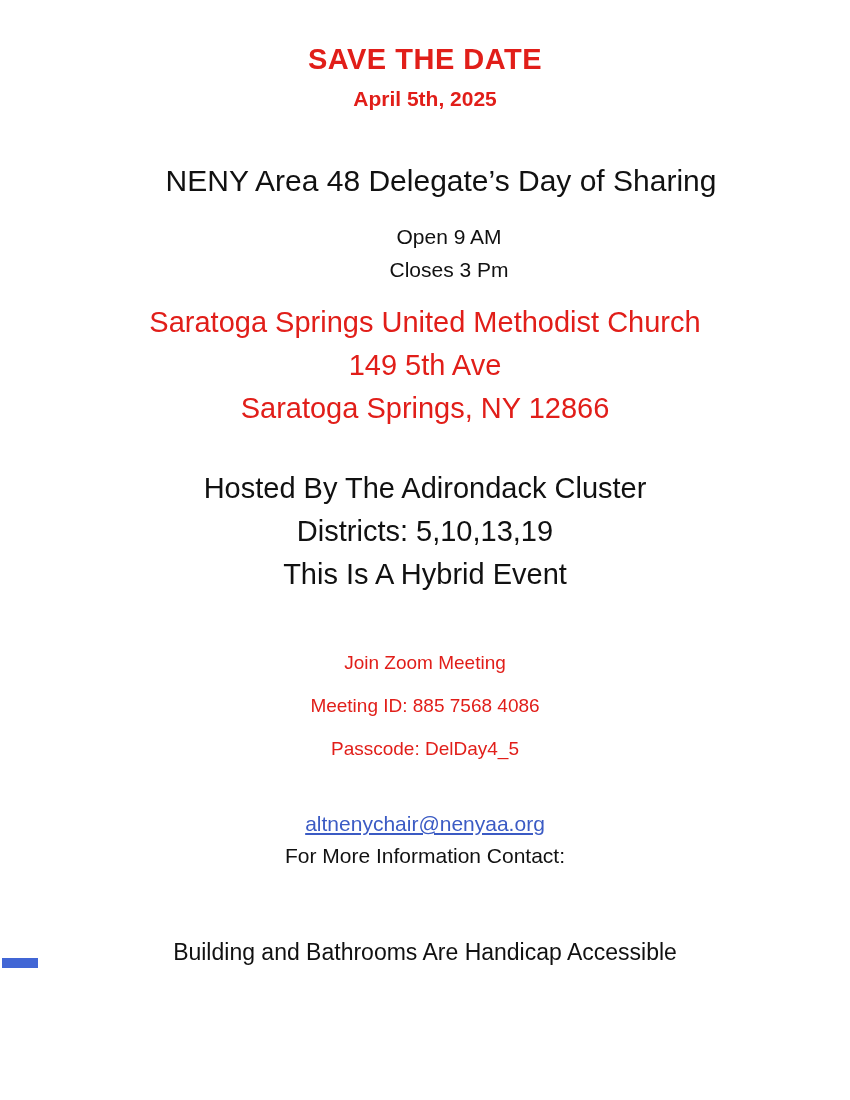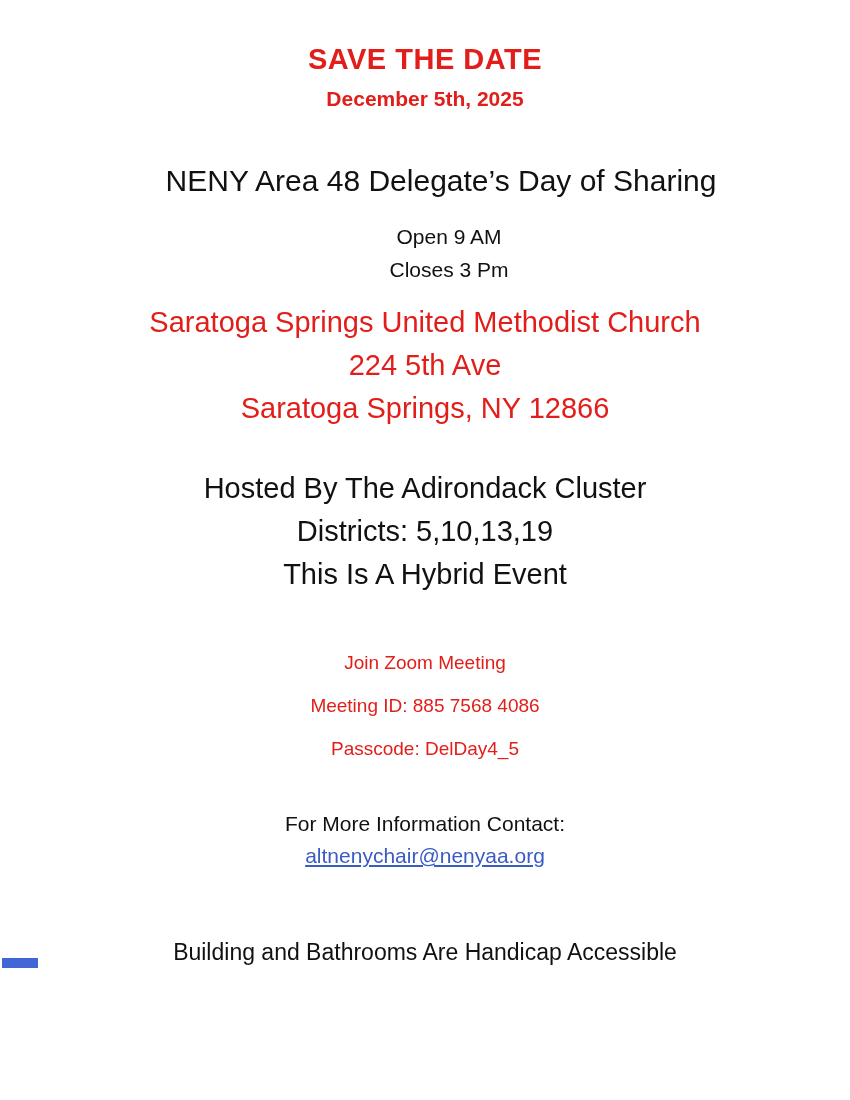--- a/index.html
+++ b/index.html
@@ -89,51 +89,51 @@
     background: #4166d5;
   }
 </style>
 </head>
 <body>
 
 <div id="page">
 
   <div class="title-line red">SAVE THE DATE</div>
 
-  <div class="date-line red">December 5th, 2025</div>
+  <div class="date-line red">April 5th, 2025</div>
 
   <div class="event-title black">NENY Area 48 Delegate’s Day of Sharing</div>
 
   <div class="schedule black">
     <div>Open 9 AM</div>
     <div>Closes 3 Pm</div>
   </div>
 
   <div class="venue red">
     <div>Saratoga Springs United Methodist Church</div>
-    <div>224 5th Ave</div>
+    <div>149 5th Ave</div>
     <div>Saratoga Springs, NY 12866</div>
   </div>
 
   <div class="host black">
     <div>Hosted By The Adirondack Cluster</div>
     <div>Districts: 5,10,13,19</div>
     <div>This Is A Hybrid Event</div>
   </div>
 
   <div class="zoom-block red">
     <div>Join Zoom Meeting</div>
     <div>Meeting ID: 885 7568 4086</div>
     <div>Passcode: DelDay4_5</div>
   </div>
 
   <div class="contact black">
-    <div>For More Information Contact:</div>
     <div>
       <a href="#">altnenychair@nenyaa.org</a>
     </div>
+    <div>For More Information Contact:</div>
   </div>
 
   <div class="accessibility black">Building and Bathrooms Are Handicap Accessible</div>
 
   <div class="corner-bar"></div>
 
 </div>
 
 </body></html>

